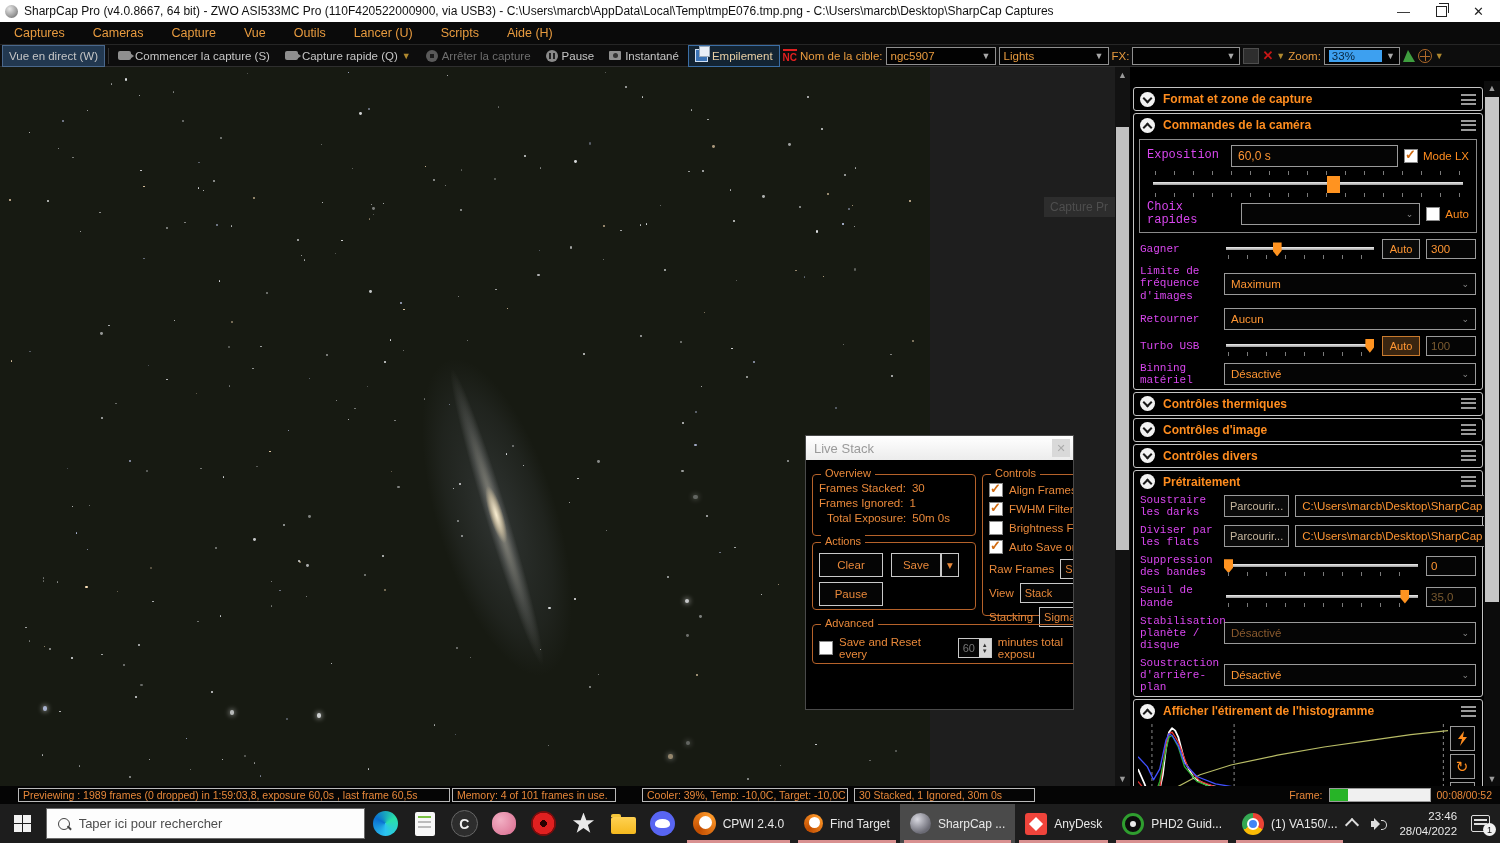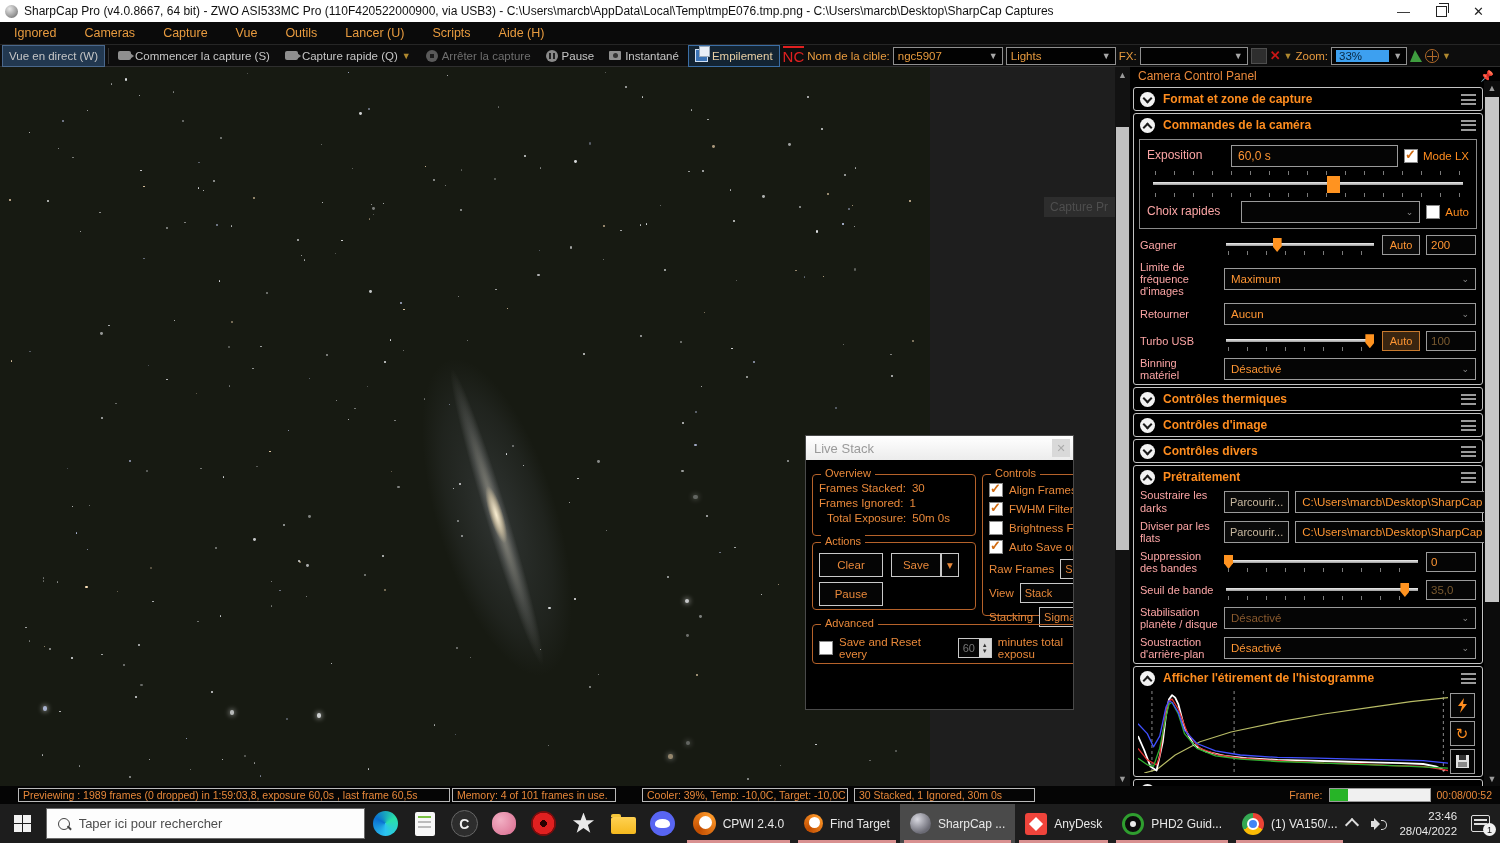--- a/index.html
+++ b/index.html
@@ -30,21 +30,21 @@
   .cam-icon::after{content:"";position:absolute;right:-3px;top:2px;border-left:4px solid #8f8f8f;border-top:3px solid transparent;border-bottom:3px solid transparent;}
   .stop-icon{width:12px;height:12px;border-radius:50%;background:#5a5a5a;position:relative;}
   .stop-icon::after{content:"";position:absolute;inset:4px;background:#1c1c1c;}
   .pause-icon{width:12px;height:12px;border-radius:50%;background:#8a8a8a;position:relative;}
   .pause-icon::before{content:"";position:absolute;left:3.5px;top:3px;width:2px;height:6px;background:#222;}
   .pause-icon::after{content:"";position:absolute;left:7px;top:3px;width:2px;height:6px;background:#222;}
   .snap-icon{width:12px;height:9px;background:#8f8f8f;border-radius:1px;position:relative;}
   .snap-icon::after{content:"";position:absolute;left:3.5px;top:2px;width:5px;height:5px;border-radius:50%;background:#333;}
   .stack-icon{width:11px;height:11px;background:#3a72b4;border:1px solid #cfe0f5;position:relative;}
   .stack-icon::after{content:"";position:absolute;left:3px;top:-4px;width:9px;height:9px;background:#e8eef6;border:1px solid #9ab;}
-  .nc-icon{color:#e02020;font-weight:normal;font-size:15px;border-top:2px solid #e02020;line-height:1.1;padding-top:1px;}
+  .nc-icon{color:#e02020;font-weight:bold;font-size:10px;border-top:2px solid #e02020;line-height:1.1;padding-top:1px;}
   .combo{background:#020202;border:1px solid #8f8f8f;color:#e89b3f;height:18px;display:flex;align-items:center;padding:0 4px;box-sizing:border-box;gap:4px;}
   .combo .arr{margin-left:auto;color:#a8a8a8;font-size:9px;}
   .tool-sq{width:14px;height:14px;background:#2e2e2e;border:1px solid #4e4e4e;}
   .redx{color:#c81616;font-size:13px;font-weight:bold;line-height:1;}
   .dd{color:#b0892f;font-size:9px;}
   .zoom-combo .zval{background:#3da0f0;color:#06253f;padding:0 3px;flex:1;}
   .hist-tri{width:0;height:0;border-left:5px solid transparent;border-right:7px solid transparent;border-bottom:12px solid #3f9e3f;}
   .reticle{width:12px;height:12px;border:1px solid #b06a2a;border-radius:50%;position:relative;}
   .reticle::before{content:"";position:absolute;left:50%;top:1px;bottom:1px;width:1px;background:#b06a2a;}
   .reticle::after{content:"";position:absolute;top:50%;left:1px;right:1px;height:1px;background:#b06a2a;}
@@ -93,21 +93,21 @@
   .sec{border:1px solid #c4c4c4;border-radius:3px;margin:2px 1px;background:#000;}
   .sec-h{height:22px;display:flex;align-items:center;gap:8px;padding:0 6px;}
   .chev{width:15px;height:15px;border-radius:50%;background:#f2f2f2;position:relative;flex:0 0 auto;}
   .chev::after{content:"";position:absolute;width:5px;height:5px;border-right:2px solid #1a1a1a;border-bottom:2px solid #1a1a1a;}
   .chev.down::after{left:4px;top:3px;transform:rotate(45deg);}
   .chev.up::after{left:4px;top:6px;transform:rotate(-135deg);}
   .sec-t{flex:1;font-weight:bold;font-size:12px;color:#ff8d1f;white-space:nowrap;overflow:hidden;}
   .burger{width:15px;height:11px;background:repeating-linear-gradient(#9a9a9a 0 2px,transparent 2px 4.5px);flex:0 0 auto;}
   .inner-box{border:1px solid #8a8a8a;margin:3px 5px;padding:3px 5px;}
   .prow{display:flex;align-items:center;gap:6px;padding:3px 6px;}
-  .plabel{width:78px;font-size:11px;line-height:1.1;color:#fca5a5;flex:0 0 auto;}
+  .plabel{width:78px;font-size:11px;line-height:1.1;color:#d946ef;flex:0 0 auto;font-family:Liberation Mono, monospace;}
   .pinput{flex:1;background:#050505;border:1px solid #9a9a9a;color:#ff9633;font-size:12px;height:20px;display:flex;align-items:center;padding:0 6px;}
   .pcombo{flex:1;background:#050505;border:1px solid #9a9a9a;color:#ff9633;font-size:11.5px;height:20px;display:flex;align-items:center;padding:0 6px;gap:4px;}
   .pcombo .arr{margin-left:auto;color:#8a8a8a;font-size:9px;}
   .pcombo.dimtext{color:#8a5a2e;}
   .pbtn{background:#0a0a0a;border:1px solid #9a9a9a;color:#c9b9a0;font-size:11px;height:20px;display:flex;align-items:center;justify-content:center;padding:0 5px;white-space:nowrap;}
   .auto-btn{width:36px;height:18px;background:#0a0a0a;border:1px solid #9a9a9a;color:#ff9633;font-size:11px;display:flex;align-items:center;justify-content:center;flex:0 0 auto;}
   .auto-btn.pressed{background:#3a2510;border:1px solid #c87a2e;}
   .pval{width:40px;height:18px;background:#050505;border:1px solid #9a9a9a;color:#ff9633;font-size:11.5px;display:flex;align-items:center;padding:0 4px;flex:0 0 auto;}
   .pval.dim{color:#7a5a30;}
   .slider{flex:1;position:relative;height:20px;}
@@ -189,21 +189,21 @@
   <span class="appicon"></span>
   <span class="title-text">SharpCap Pro (v4.0.8667, 64 bit) - ZWO ASI533MC Pro (110F420522000900, via USB3) - C:\Users\marcb\AppData\Local\Temp\tmpE076.tmp.png - C:\Users\marcb\Desktop\SharpCap Captures</span>
   <span class="winbtns">
     <span class="winbtn">—</span>
     <span class="restore-glyph"></span>
     <span class="winbtn">✕</span>
   </span>
 </div>
 
 <div class="abs menubar">
-  <span class="menu-item">Ignored</span>
+  <span class="menu-item">Captures</span>
   <span class="menu-item">Cameras</span>
   <span class="menu-item">Capture</span>
   <span class="menu-item">Vue</span>
   <span class="menu-item">Outils</span>
   <span class="menu-item">Lancer (U)</span>
   <span class="menu-item">Scripts</span>
   <span class="menu-item">Aide (H)</span>
 </div>
 
 <div class="abs toolbar">
@@ -617,24 +617,20 @@
         <span class="spin">
             <span class="sv">60</span>
             <span class="sb">▲<br>▼</span>
           </span>
         <span>minutes total exposu</span>
       </div>
     </div>
   </div>
 
   <div class="abs panel">
-    <div class="panel-head">
-      <span>Camera Control Panel</span>
-      <span class="pin">📌</span>
-    </div>
 
     <div class="pcontent">
 
       <div class="sec">
         <div class="sec-h">
             <span class="chev down"></span>
             <span class="sec-t">Format et zone de capture</span>
             <span class="burger"></span>
           </div>
       </div>
@@ -675,21 +671,21 @@
           </div>
         </div>
         <div class="prow">
           <span class="plabel">Gagner</span>
           <span class="slider">
               <span class="track"></span>
               <span class="thumb" style="left:32%"></span>
               <span class="ticks b"></span>
             </span>
           <span class="auto-btn">Auto</span>
-          <span class="pval">200</span>
+          <span class="pval">300</span>
         </div>
         <div class="prow">
           <span class="plabel">Limite de fréquence d'images</span>
           <span class="pcombo">
               <span>Maximum</span>
               <span class="arr">⌄</span>
             </span>
         </div>
         <div class="prow">
           <span class="plabel">Retourner</span>

